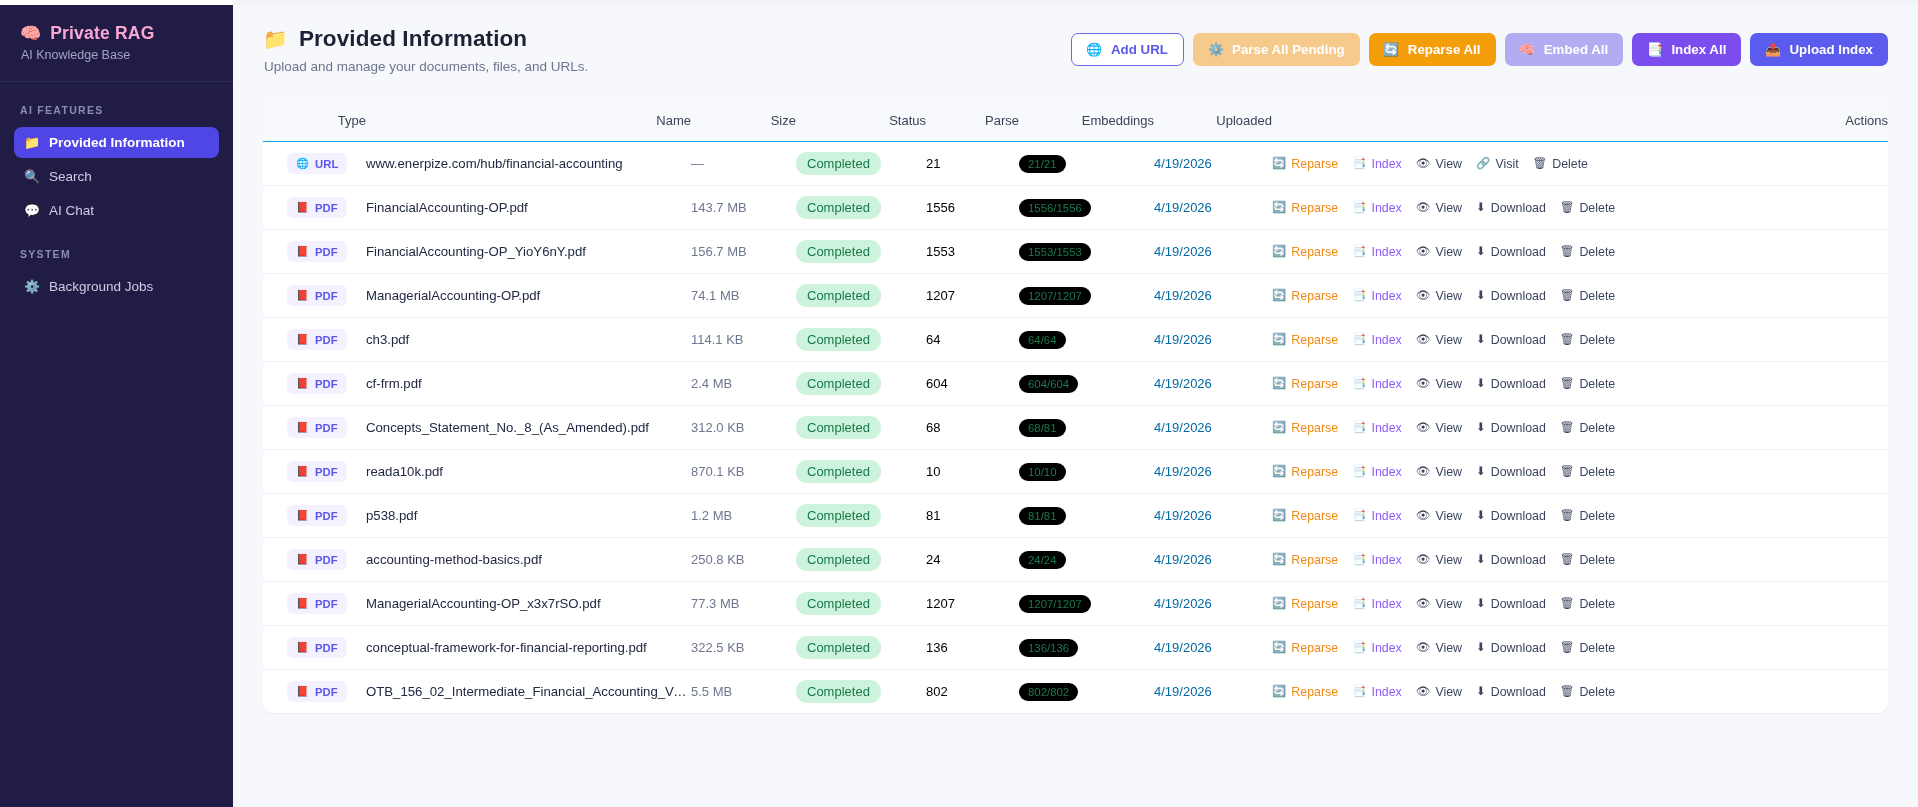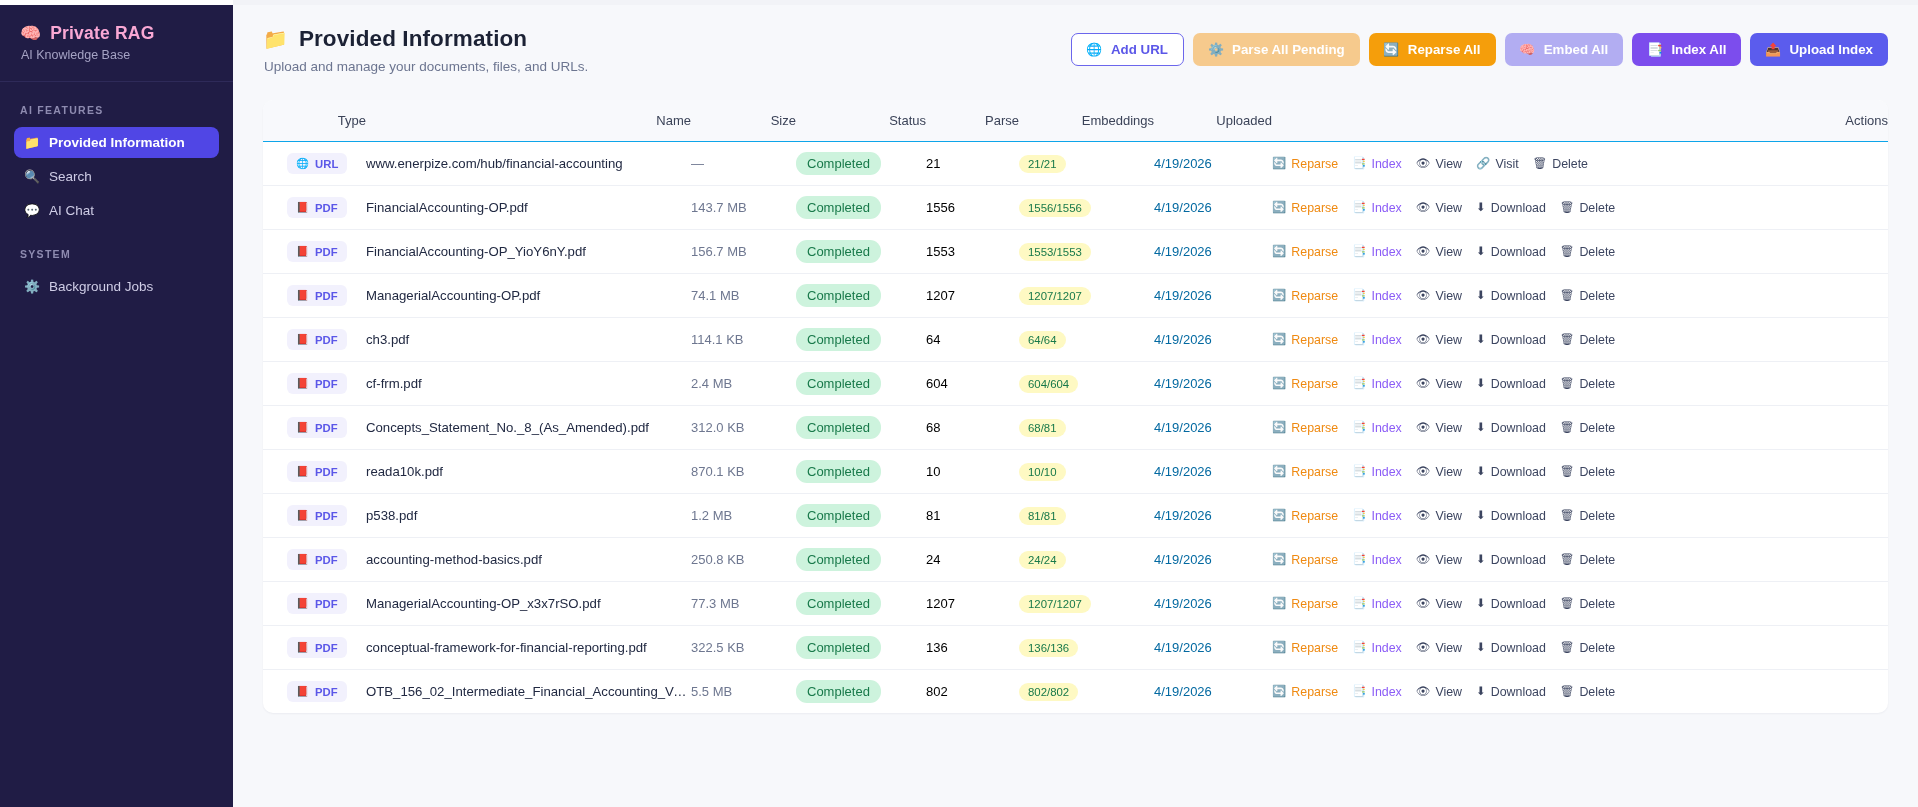--- a/index.html
+++ b/index.html
@@ -125,21 +125,21 @@
   .type-badge .tico { font-size: 10.5px; }
   .name-cell { color: #212942; font-size: 13.2px; white-space: nowrap; overflow: hidden; text-overflow: ellipsis; }
   .size-cell { color: #6e7790; }
   .chunks-cell { color: #000000; }
   .upl-cell { color: #0369a1; }
   .status-badge {
     display: inline-block; background: #cdf3dd; color: #18794a;
     font-size: 13px; padding: 4px 11px; border-radius: 11px; font-weight: normal;
   }
   .embed-badge {
-    display: inline-block; background: #fef9c3; color: #18794a;
+    display: inline-block; background: #000000; color: #18794a;
     font-size: 11.4px; padding: 3px 9px; border-radius: 11px;
   }
 
   .act-list { display: flex; align-items: center; gap: 14px; }
   .act {
     display: inline-flex; align-items: center; gap: 5px;
     font-size: 12.4px; cursor: pointer; white-space: nowrap;
   }
   .act .aico { font-size: 11.5px; line-height: 1; }
   .act-reparse { color: #ef8a12; }

